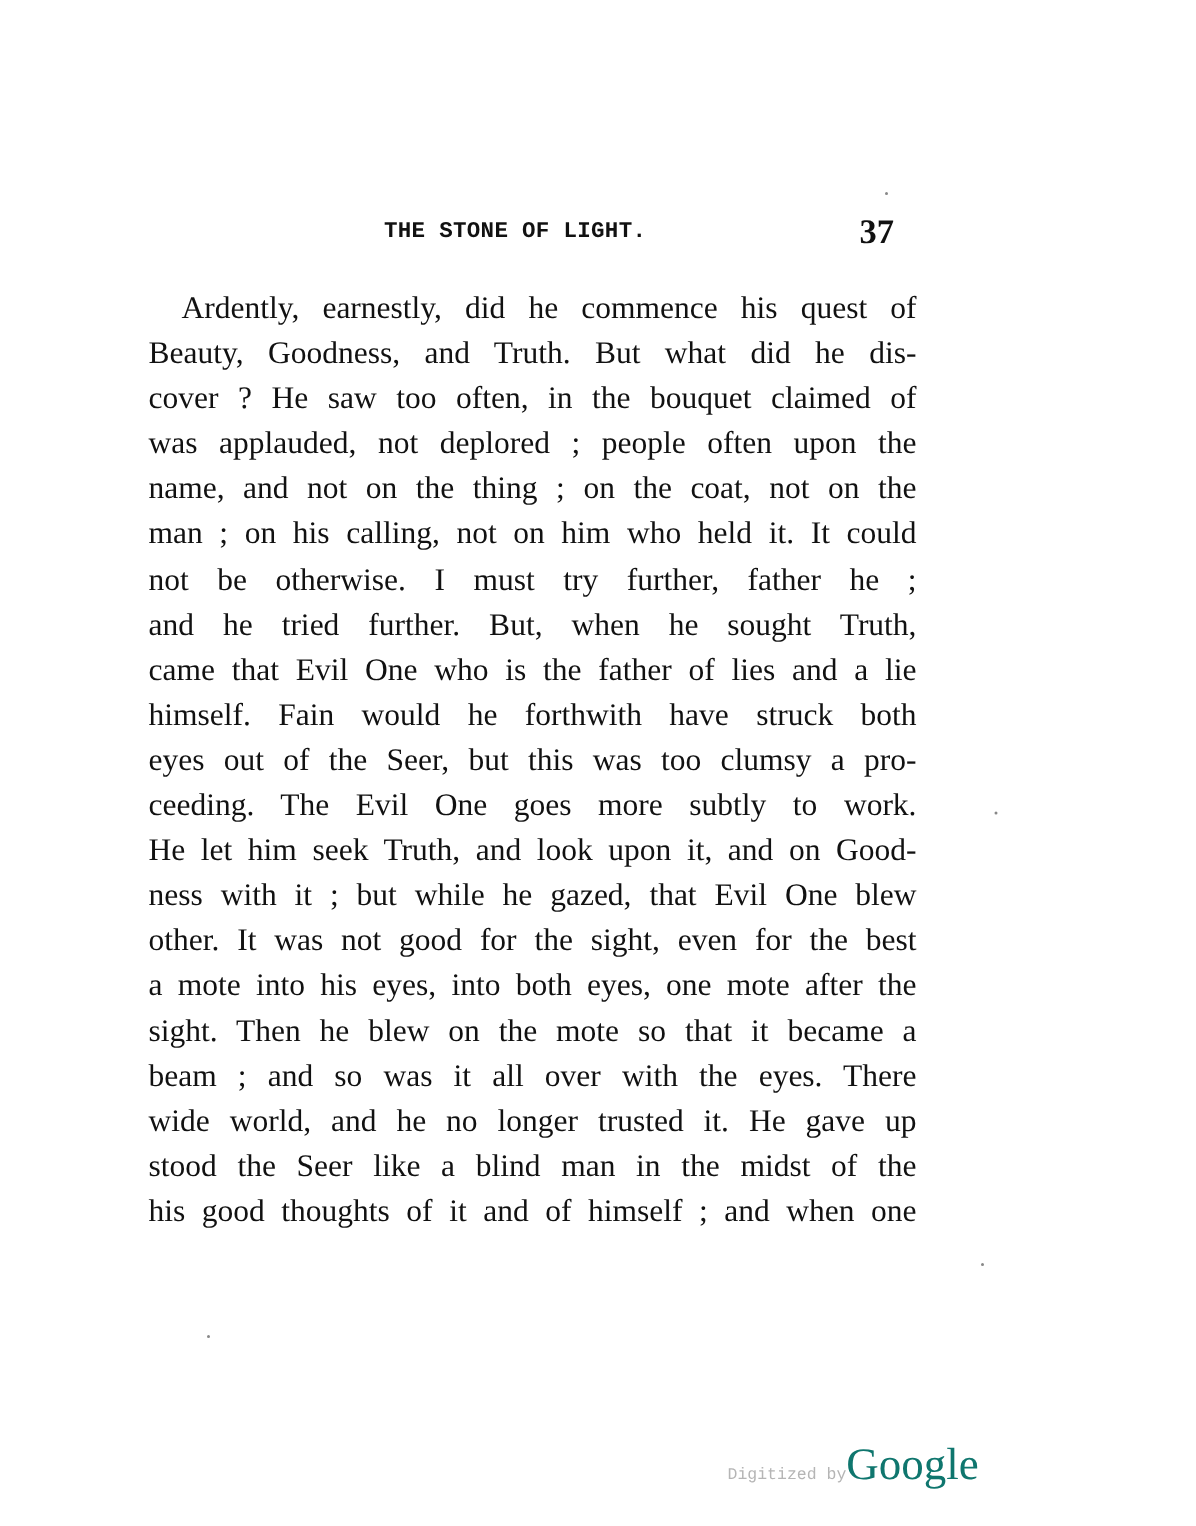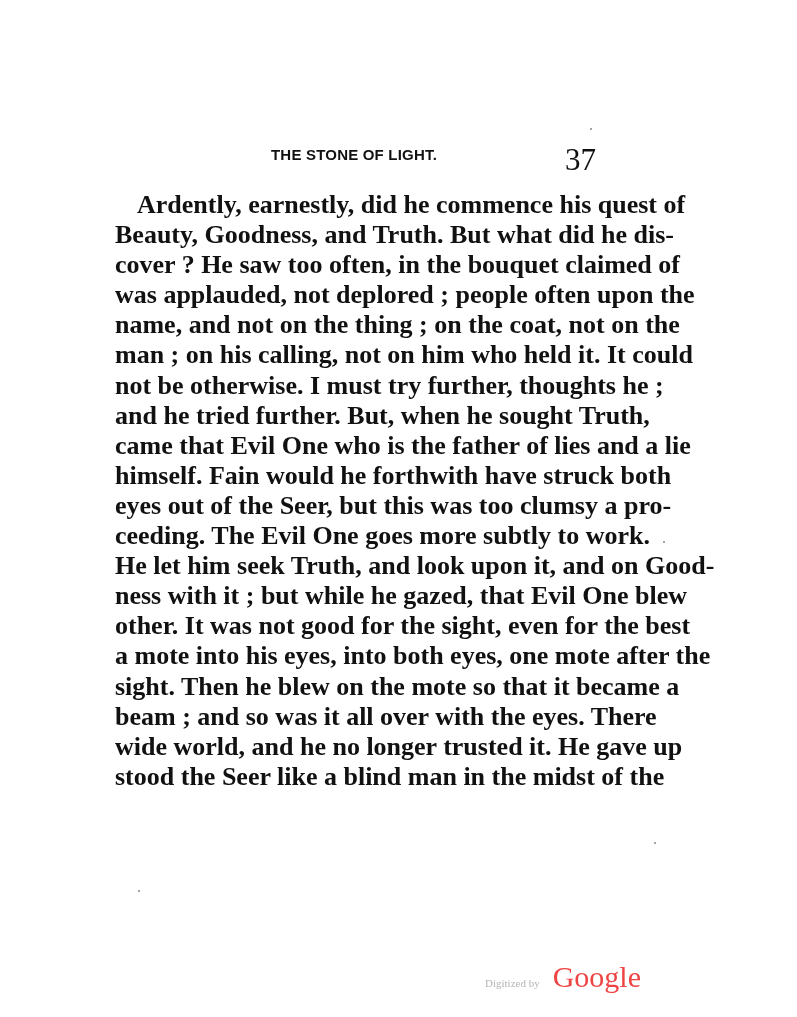--- a/index.html
+++ b/index.html
@@ -17,51 +17,50 @@
     }
     .running-head {
       position: absolute;
       top: 144px;
       left: 256px;
       width: 338px;
       height: 24px;
     }
     .running-title {
       position: absolute;
-      left: 15px;
+      left: 0;
       top: 2px;
-      font-family: Liberation Sans, sans-serif;
+      font-family: Liberation Mono, monospace;
       font-weight: bold;
       font-size: 15px;
       letter-spacing: 0.2px;
     }
     .page-number {
       position: absolute;
       right: -2px;
       top: -2px;
       font-family: "Liberation Serif", serif;
-      font-weight: normal;
-      font-size: 31px;
+      font-weight: bold;
+      font-size: 23px;
     }
     .body-text {
       position: absolute;
       top: 190px;
       left: 99px;
       width: 512px;
     }
     .line {
       height: 30.1px;
       line-height: 30.1px;
       font-family: "Liberation Serif", serif;
-      font-weight: bold;
-      font-size: 26px;
+      font-weight: normal;
+      font-size: 21px;
       white-space: nowrap;
       text-align: justify;
       text-align-last: justify;
-      margin-left: 16px;
     }
     .line.indent {
       padding-left: 22px;
     }
     .speck {
       position: absolute;
       width: 2px;
       height: 2px;
       background: #888;
       border-radius: 1px;
@@ -69,59 +68,60 @@
     .watermark {
       position: absolute;
       left: 485px;
       top: 960px;
       height: 34px;
       display: flex;
       align-items: baseline;
       color: #b5b5b5;
     }
     .wm-small {
-      font-family: Liberation Serif, serif;
+      font-family: Liberation Mono, monospace;
       font-size: 11px;
-      margin-right: 13px;
+      margin-right: 0;
     }
     .wm-logo {
       font-family: "Liberation Serif", serif;
       font-size: 30px;
-      color: #ef4444;
+      color: #0f766e;
     }
   </style>
 </head>
 <body>
 
 <div class="running-head">
   <span class="running-title">THE STONE OF LIGHT.</span>
   <span class="page-number">37</span>
 </div>
 
 <div class="body-text">
   <div class="line indent">Ardently, earnestly, did he commence his quest of</div>
   <div class="line">Beauty, Goodness, and Truth.  But what did he dis-</div>
   <div class="line">cover ?  He saw too often, in the bouquet claimed of</div>
   <div class="line">was applauded, not deplored ; people often upon the</div>
   <div class="line">name, and not on the thing ; on the coat, not on the</div>
   <div class="line">man ; on his calling, not on him who held it.  It could</div>
-  <div class="line">not be otherwise.  I must try further, thoughts he ;</div>
+  <div class="line">not be otherwise.  I must try further, father he ;</div>
   <div class="line">and he tried further.  But, when he sought Truth,</div>
   <div class="line">came that Evil One who is the father of lies and a lie</div>
   <div class="line">himself.  Fain would he forthwith have struck both</div>
   <div class="line">eyes out of the Seer, but this was too clumsy a pro-</div>
   <div class="line">ceeding.  The Evil One goes more subtly to work.</div>
   <div class="line">He let him seek Truth, and look upon it, and on Good-</div>
   <div class="line">ness with it ; but while he gazed, that Evil One blew</div>
   <div class="line">other.  It was not good for the sight, even for the best</div>
   <div class="line">a mote into his eyes, into both eyes, one mote after the</div>
   <div class="line">sight.  Then he blew on the mote so that it became a</div>
   <div class="line">beam ; and so was it all over with the eyes.  There</div>
   <div class="line">wide world, and he no longer trusted it.  He gave up</div>
   <div class="line">stood the Seer like a blind man in the midst of the</div>
+  <div class="line">his good thoughts of it and of himself ; and when one</div>
 </div>
 
 <div class="speck" style="left:590px; top:128px;"></div>
 <div class="speck" style="left:663px; top:541px;"></div>
 <div class="speck" style="left:654px; top:842px;"></div>
 <div class="speck" style="left:138px; top:890px;"></div>
 
 <div class="watermark">
   <span class="wm-small">Digitized by</span>
   <span class="wm-logo">Google</span>

